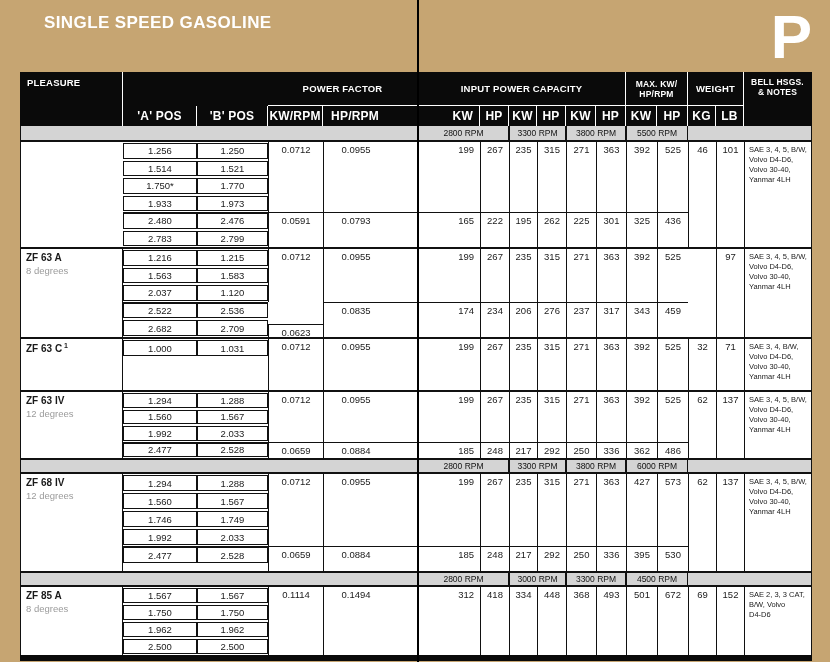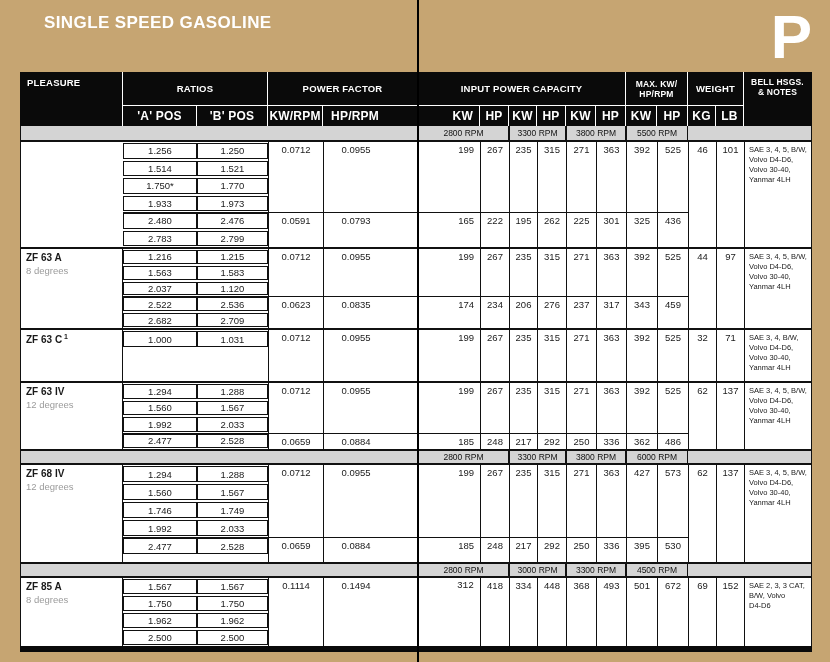--- a/index.html
+++ b/index.html
@@ -64,21 +64,20 @@
   <div class="banner">
     <div class="banner-title">
       <div>SINGLE SPEED GASOLINE</div>
     </div>
     <div class="tab-letter">P</div>
   </div>
 
   <div class="tbl">
     <div class="hdr grid16">
       <div class="hc top" style="grid-column:1; grid-row:1/3;">PLEASURE</div>
-      <div class="hc" style="grid-column:2/4; grid-row:1;">RATIOS</div>
       <div class="hc" style="grid-column:4/6; grid-row:1;">POWER FACTOR</div>
       <div class="hc" style="grid-column:6/12; grid-row:1;">INPUT POWER CAPACITY</div>
       <div class="hc small" style="grid-column:12/14; grid-row:1;">
         <span><span>MAX. KW/</span><br>
         <span>HP/RPM</span></span>
       </div>
       <div class="hc" style="grid-column:14/16; grid-row:1;">WEIGHT</div>
       <div class="hc small bell" style="grid-column:16; grid-row:1/3;">
         <span><span>BELL HSGS.</span><br>
         <span>&amp; NOTES</span></span>
@@ -143,21 +142,21 @@
           <div class="gcell gtop" style="grid-area: 5 / 13 / 7;">436</div>
           <div class="gcell" style="grid-area: 1 / 14 / 7;">46</div>
           <div class="gcell" style="grid-area: 1 / 15 / 7;">101</div>
           <div class="ncell" style="grid-area: 1 / 16 / 7;">
             <div>SAE 3, 4, 5, B/W,</div>
             <div>Volvo D4-D6,</div>
             <div>Volvo 30-40,</div>
             <div>Yanmar 4LH</div>
           </div>
         </div>
-        <div class="section grid16" style="height: 81px; grid-template-rows: repeat(5, 1fr);">
+        <div class="section grid16" style="height: 90px; grid-template-rows: repeat(5, 1fr);">
           <div class="pcell" style="grid-area: 1 / 1 / 6;">
             <div class="pname">ZF 63 A</div>
             <div class="psub">8 degrees</div>
           </div>
           <div class="rbox" style="grid-area: 1 / 2;">1.216</div>
           <div class="rbox" style="grid-area: 1 / 3;">1.215</div>
           <div class="rbox" style="grid-area: 2 / 2;">1.563</div>
           <div class="rbox" style="grid-area: 2 / 3;">1.583</div>
           <div class="rbox" style="grid-area: 3 / 2;">2.037</div>
           <div class="rbox" style="grid-area: 3 / 3;">1.120</div>
@@ -169,31 +168,30 @@
           <div class="gcell" style="grid-area: 1 / 9 / 4;">315</div>
           <div class="gcell" style="grid-area: 1 / 10 / 4;">271</div>
           <div class="gcell" style="grid-area: 1 / 11 / 4;">363</div>
           <div class="gcell" style="grid-area: 1 / 12 / 4;">392</div>
           <div class="gcell" style="grid-area: 1 / 13 / 4;">525</div>
           <div class="gline" style="grid-area: 4 / 2 / 5 / 4;"></div>
           <div class="rbox" style="grid-area: 4 / 2;">2.522</div>
           <div class="rbox" style="grid-area: 4 / 3;">2.536</div>
           <div class="rbox" style="grid-area: 5 / 2;">2.682</div>
           <div class="rbox" style="grid-area: 5 / 3;">2.709</div>
-          <div class="gcell gtop" style="grid-area: 4 / 4 / 6;">0.0623</div>
+          <div class="gcell gtop" style="grid-area: 4 / 4 / 6; margin-top: 22px;">0.0623</div>
           <div class="gcell pf5 gtop" style="grid-area: 4 / 5 / 6;">0.0835</div>
           <div class="gcell firstin gtop" style="grid-area: 4 / 6 / 6;">174</div>
           <div class="gcell gtop" style="grid-area: 4 / 7 / 6;">234</div>
           <div class="gcell gtop" style="grid-area: 4 / 8 / 6;">206</div>
           <div class="gcell gtop" style="grid-area: 4 / 9 / 6;">276</div>
           <div class="gcell gtop" style="grid-area: 4 / 10 / 6;">237</div>
           <div class="gcell gtop" style="grid-area: 4 / 11 / 6;">317</div>
           <div class="gcell gtop" style="grid-area: 4 / 12 / 6;">343</div>
           <div class="gcell gtop" style="grid-area: 4 / 13 / 6;">459</div>
-          <div class="gcell" style="grid-area: 1 / 14 / 6;">44</div>
           <div class="gcell" style="grid-area: 1 / 15 / 6;">97</div>
           <div class="ncell" style="grid-area: 1 / 16 / 6;">
             <div>SAE 3, 4, 5, B/W,</div>
             <div>Volvo D4-D6,</div>
             <div>Volvo 30-40,</div>
             <div>Yanmar 4LH</div>
           </div>
         </div>
         <div class="section grid16" style="height: 53px; grid-template-rows: repeat(1, 18px) 1fr;">
           <div class="pcell" style="grid-area: 1 / 1 / 3;">
@@ -332,21 +330,21 @@
           <div class="rbox" style="grid-area: 1 / 2;">1.567</div>
           <div class="rbox" style="grid-area: 1 / 3;">1.567</div>
           <div class="rbox" style="grid-area: 2 / 2;">1.750</div>
           <div class="rbox" style="grid-area: 2 / 3;">1.750</div>
           <div class="rbox" style="grid-area: 3 / 2;">1.962</div>
           <div class="rbox" style="grid-area: 3 / 3;">1.962</div>
           <div class="rbox" style="grid-area: 4 / 2;">2.500</div>
           <div class="rbox" style="grid-area: 4 / 3;">2.500</div>
           <div class="gcell" style="grid-area: 1 / 4 / 5;">0.1114</div>
           <div class="gcell pf5" style="grid-area: 1 / 5 / 5;">0.1494</div>
-          <div class="gcell firstin" style="grid-area: 1 / 6 / 5; font-family: Liberation Mono, monospace;">312</div>
+          <div class="gcell firstin" style="grid-area: 1 / 6 / 5;">312</div>
           <div class="gcell" style="grid-area: 1 / 7 / 5;">418</div>
           <div class="gcell" style="grid-area: 1 / 8 / 5;">334</div>
           <div class="gcell" style="grid-area: 1 / 9 / 5;">448</div>
           <div class="gcell" style="grid-area: 1 / 10 / 5;">368</div>
           <div class="gcell" style="grid-area: 1 / 11 / 5;">493</div>
           <div class="gcell" style="grid-area: 1 / 12 / 5;">501</div>
           <div class="gcell" style="grid-area: 1 / 13 / 5;">672</div>
           <div class="gcell" style="grid-area: 1 / 14 / 5;">69</div>
           <div class="gcell" style="grid-area: 1 / 15 / 5;">152</div>
           <div class="ncell" style="grid-area: 1 / 16 / 5;">

